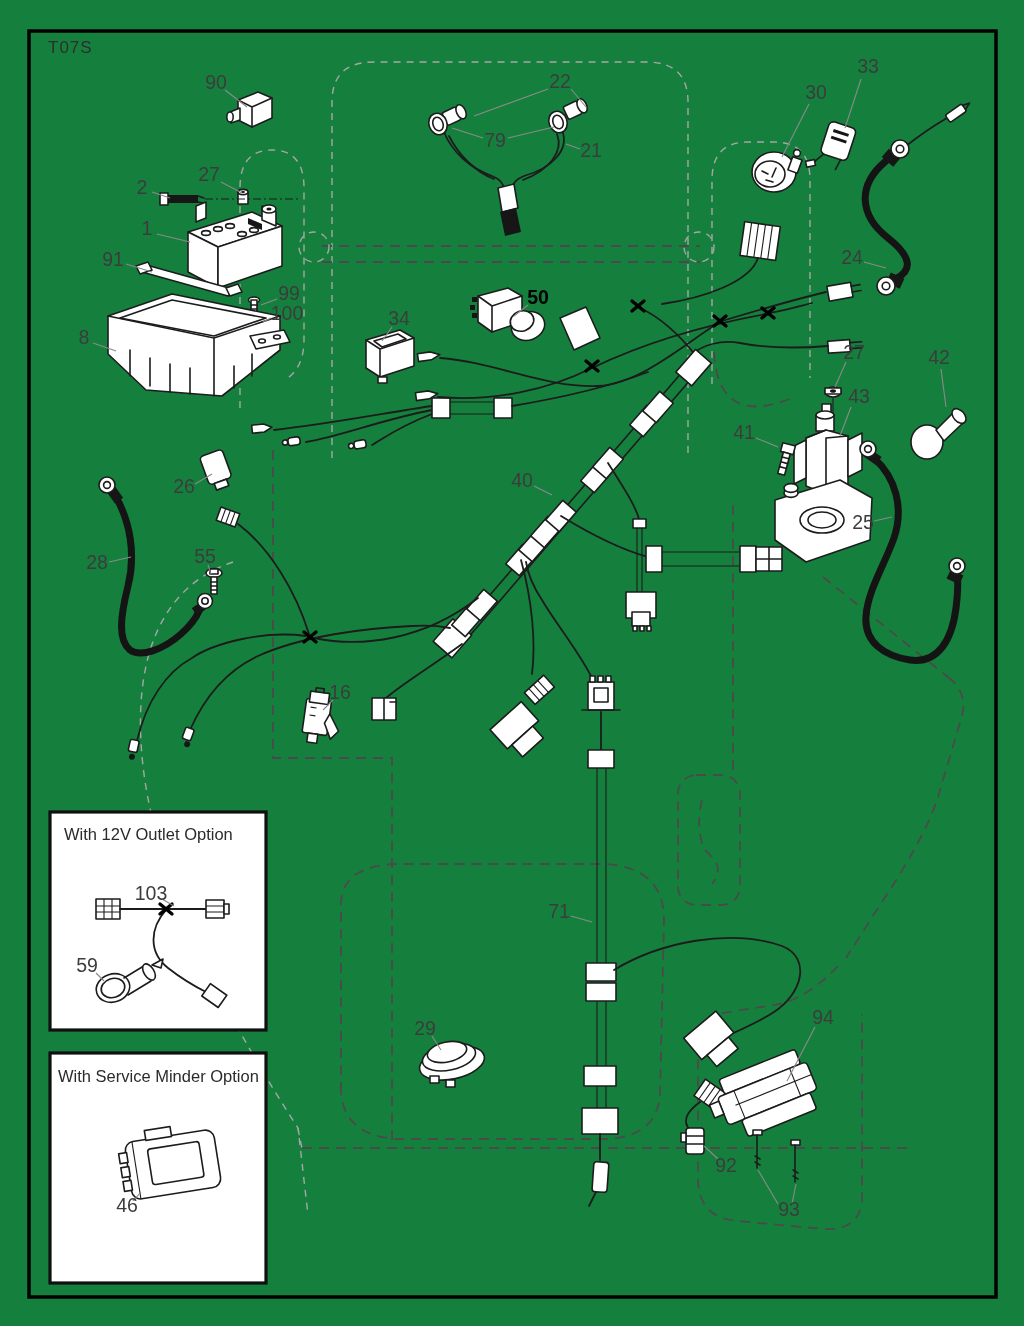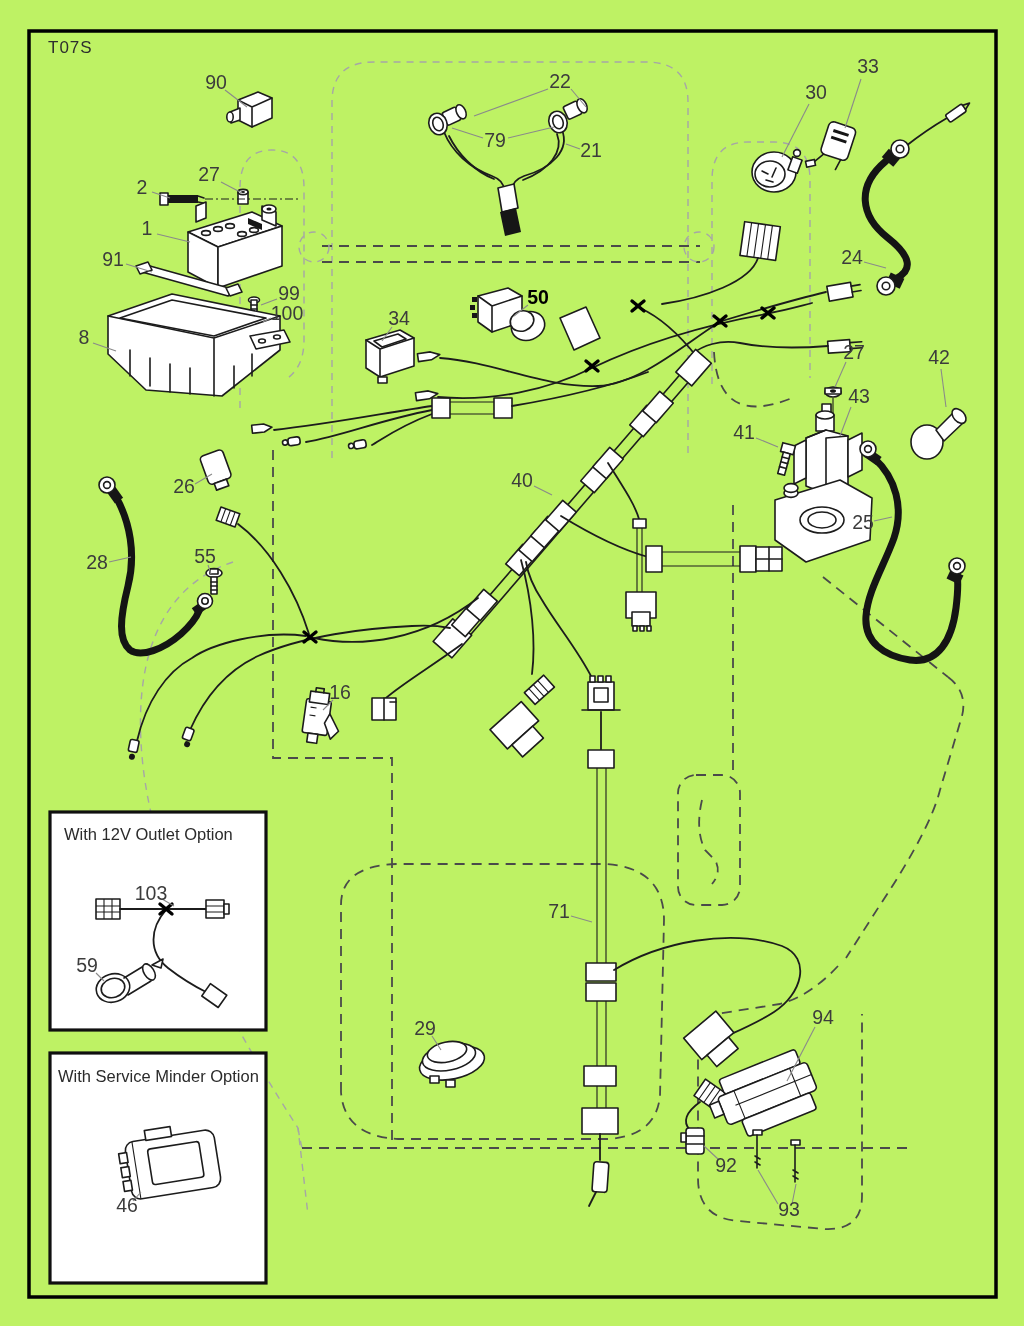--- a/index.html
+++ b/index.html
@@ -1,16 +1,16 @@
 <!DOCTYPE html>
 <html><head>
 <meta charset="utf-8">
 <style>
   html,body{margin:0;padding:0;background:#fff;}
-  #page{position:relative;width:1024px;height:1326px;background:#bef264;font-family:"Liberation Sans",sans-serif;}
+  #page{position:relative;width:1024px;height:1326px;background:#15803d;font-family:"Liberation Sans",sans-serif;}
   svg{display:block;}
   .ln{fill:none;stroke:#1c1c1c;stroke-width:1.6;stroke-linejoin:round;stroke-linecap:round;}
   .lnf{fill:#ffffff;stroke:#1c1c1c;stroke-width:1.6;stroke-linejoin:round;}
   .blk{fill:#161616;stroke:none;}
   .wire{fill:none;stroke:#1c1c1c;stroke-width:1.8;stroke-linecap:round;}
   .thin{fill:none;stroke:#1c1c1c;stroke-width:1.1;}
   .cable{fill:none;stroke:#141414;stroke-width:7;stroke-linecap:round;}
   .dl{fill:none;stroke:#a6a6a6;stroke-width:1.4;stroke-dasharray:7 6;}
   .dd{fill:none;stroke:#4a4a4a;stroke-width:1.8;stroke-dasharray:10 7;}
   .border{fill:none;stroke:#000;stroke-width:3.5;}

